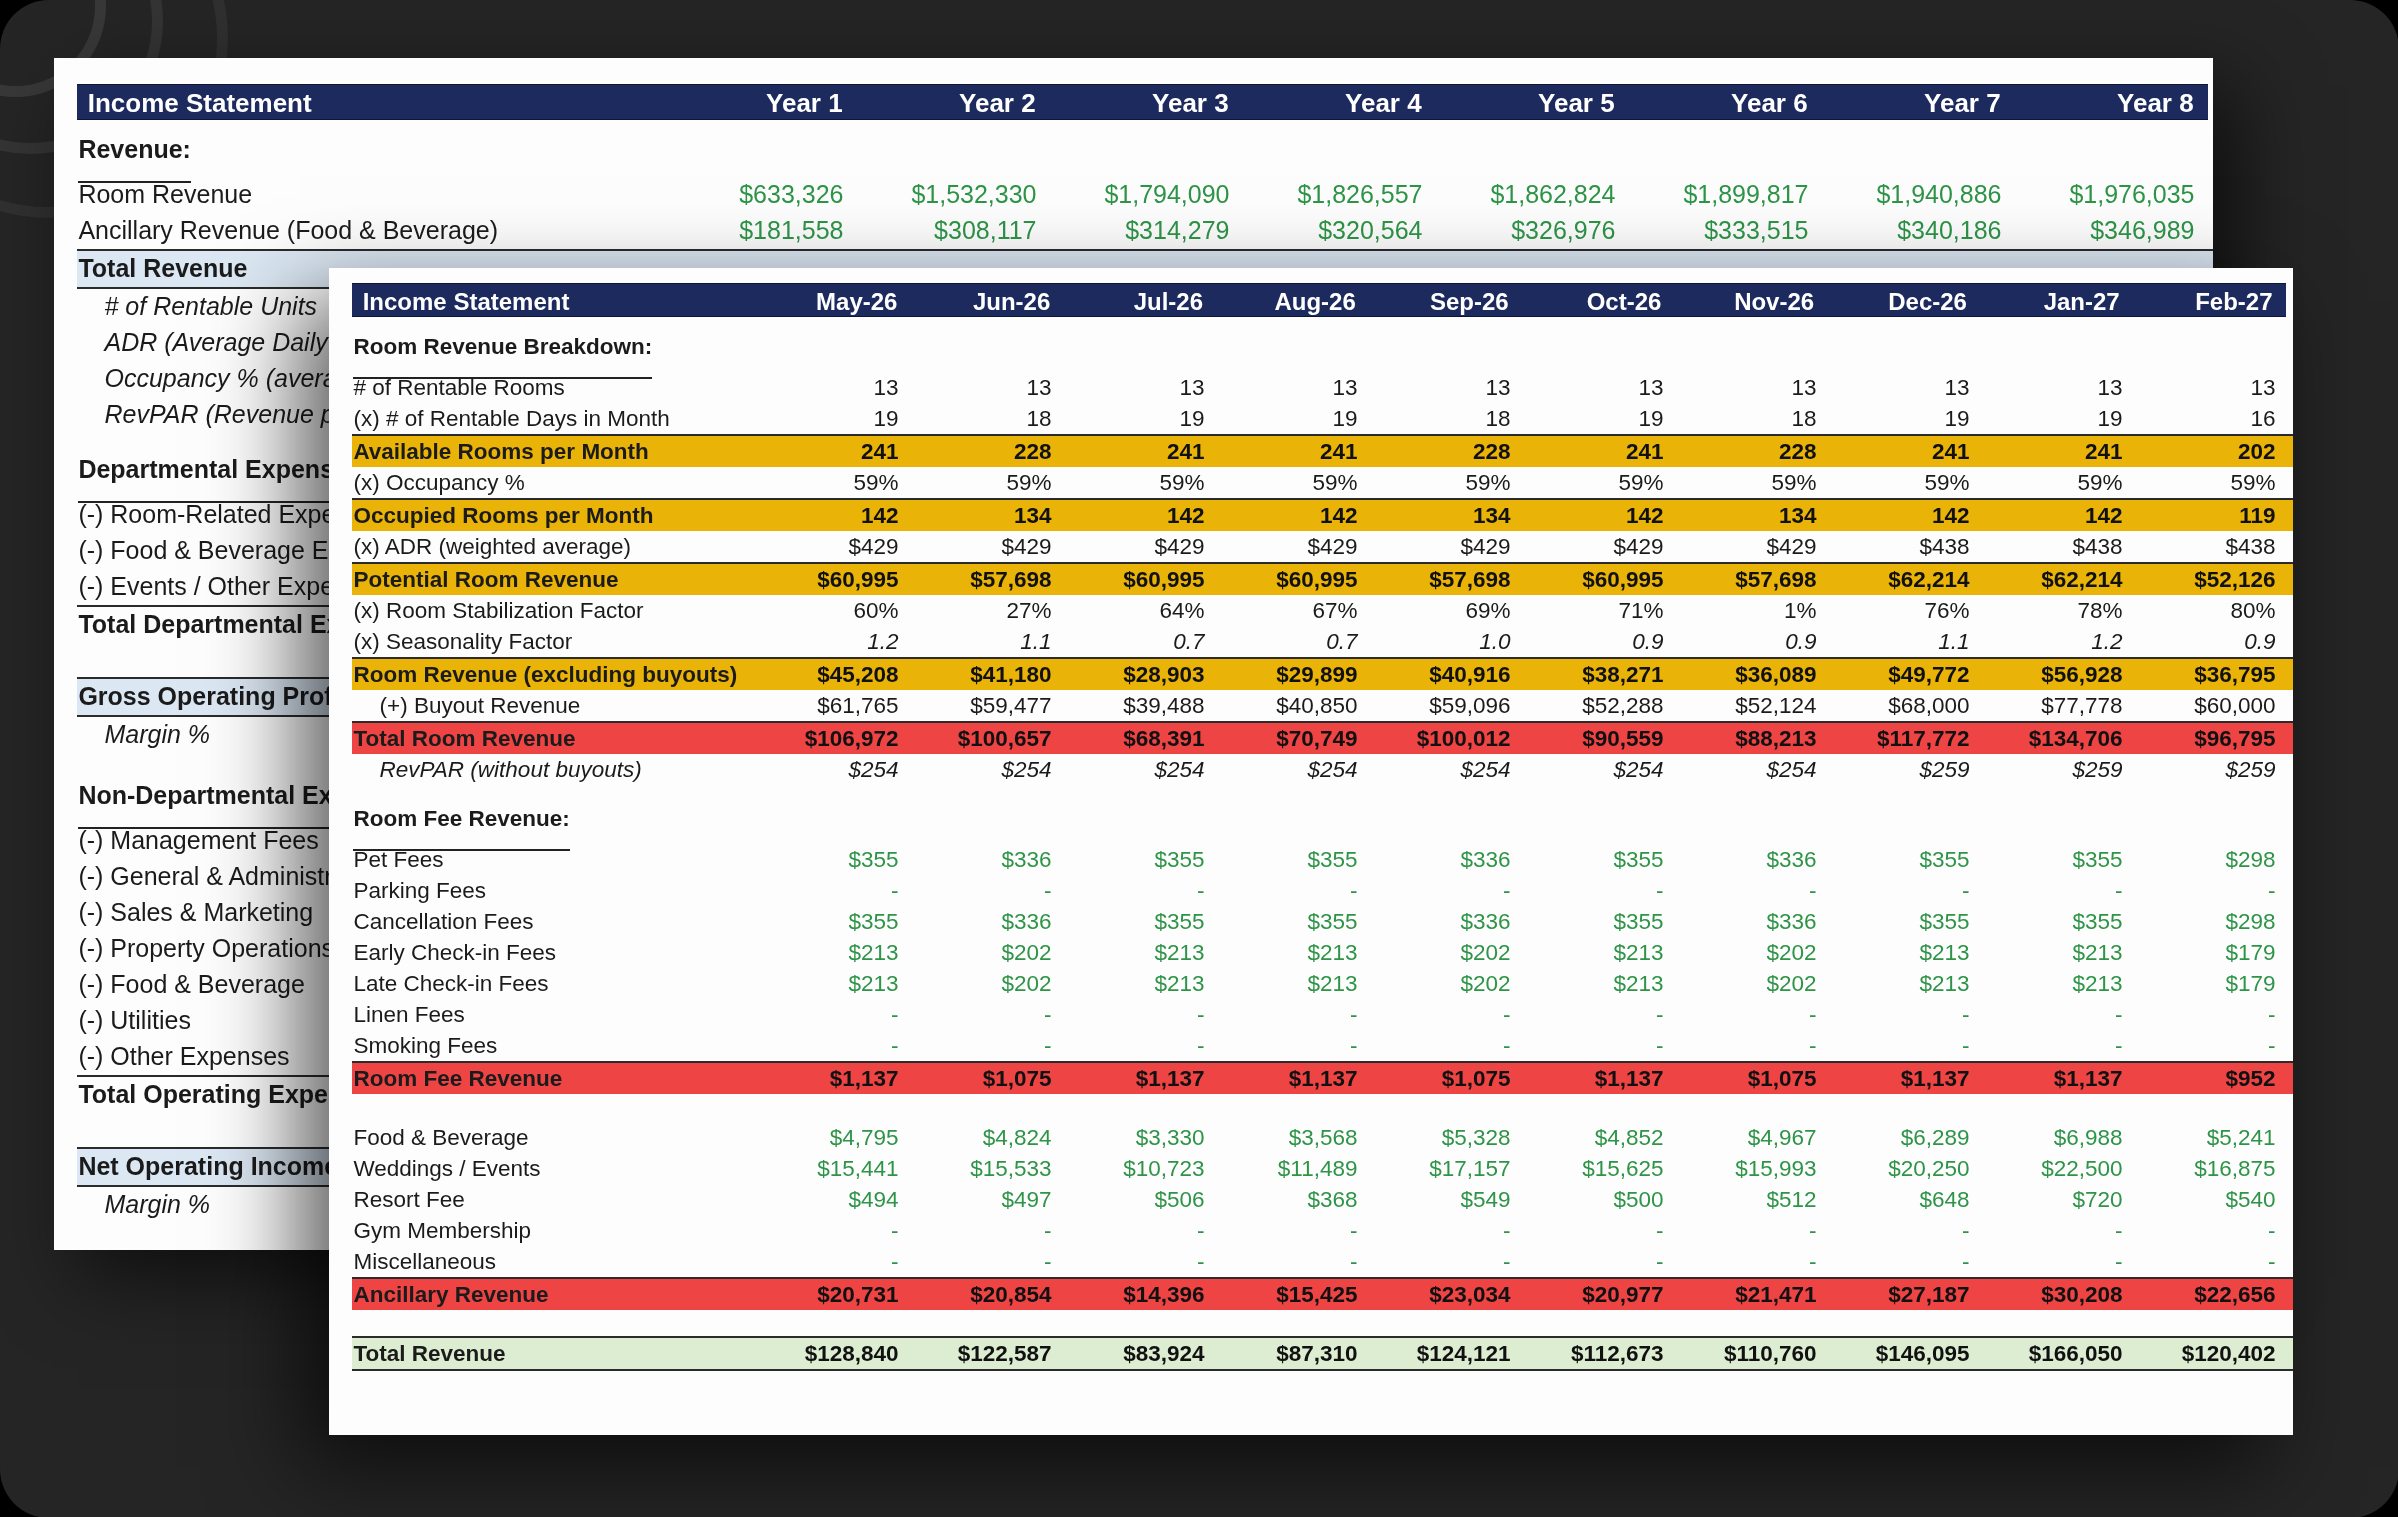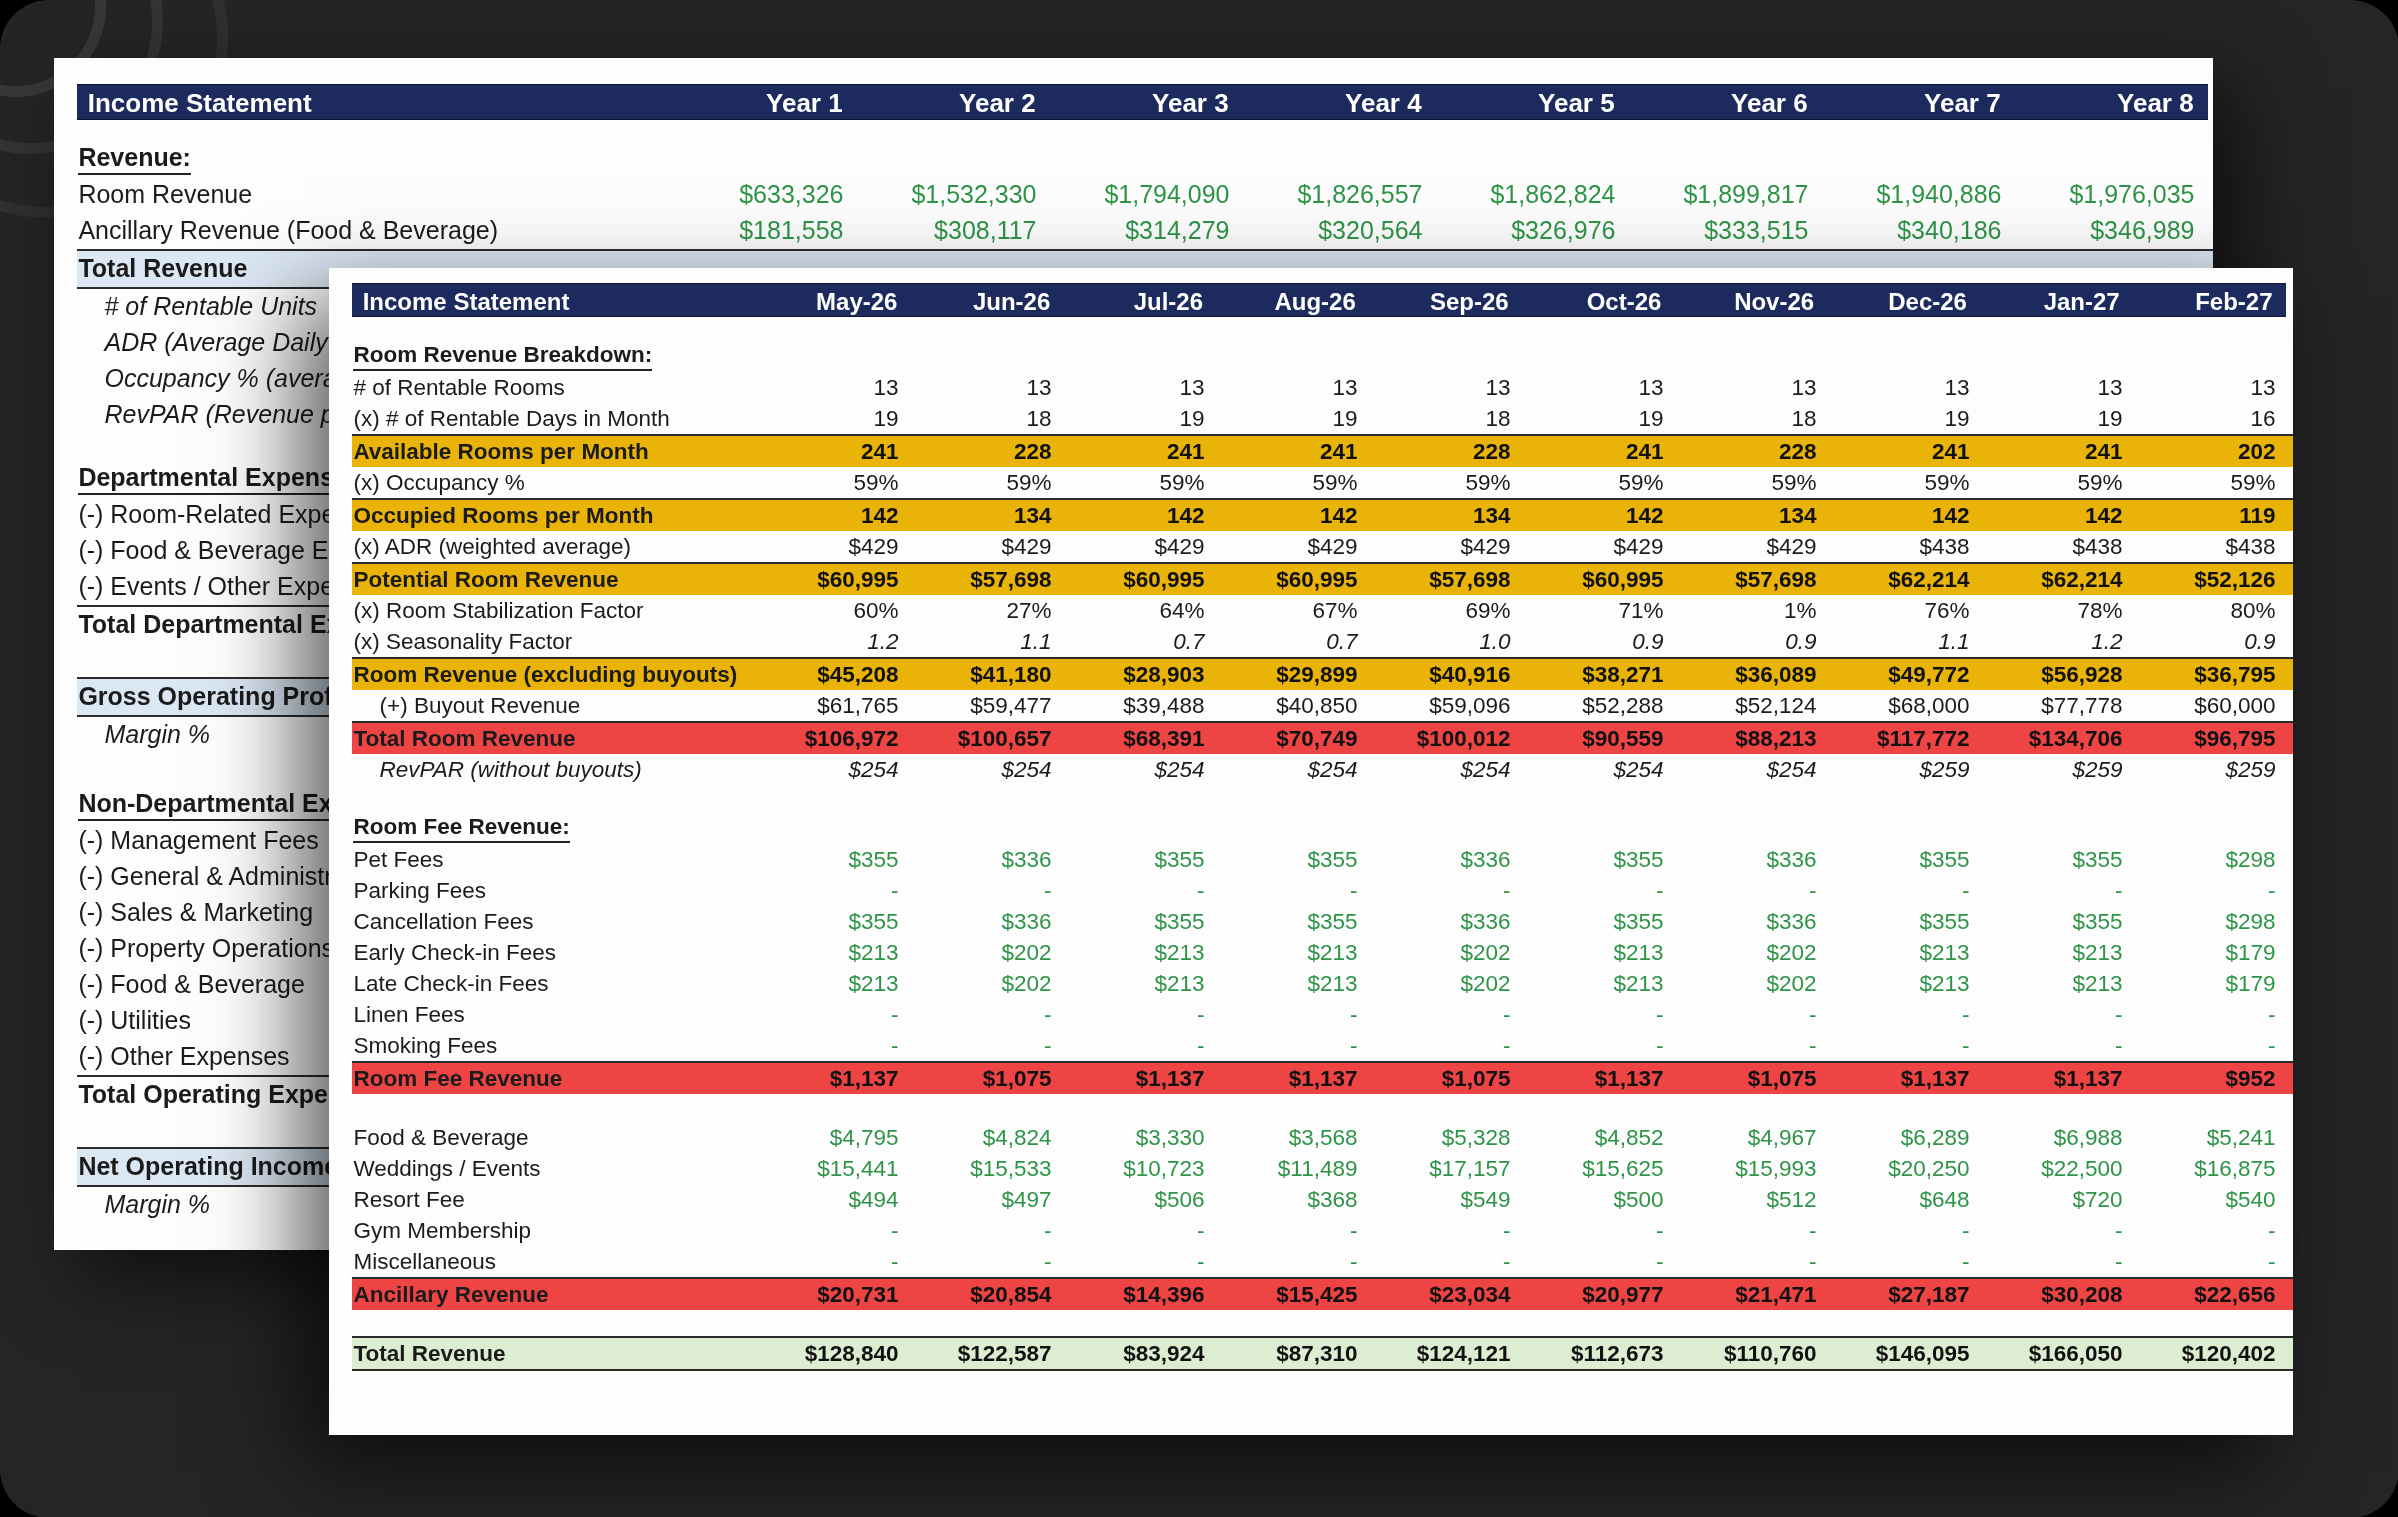--- a/index.html
+++ b/index.html
@@ -45,21 +45,21 @@
   .cell{box-sizing:border-box;text-align:right;padding-right:13px;white-space:nowrap;}
   #backCard .cell{width:193px;}
   #frontCard .cell{width:153px;}
 
   .v-green .cell{color:#2e9447;}
   .v-italic .cell{font-style:italic;}
   .s-italic .lbl{font-style:italic;}
   .indent .lbl{padding-left:28px;}
 
   .s-section{font-weight:700;}
-  .s-section .lbl span{display:inline-block;border-bottom:2.8px double #222;padding-bottom:1px;text-align:right;}
+  .s-section .lbl span{display:inline-block;border-bottom:2.8px double #222;padding-bottom:17px;text-align:right;}
   .s-bandgray{background:#eab308;font-weight:700;border-top:2.8px double #2b2b2b;}
   .s-bandgray .cell,.s-bandgreen .cell,.s-total .cell,.s-blueband .cell{color:#111;}
   .s-bandgreen{background:#ef4444;font-weight:700;border-top:2.8px double #2b2b2b;}
   .s-total{background:#ddedd2;font-weight:700;border-top:2.8px double #2b2b2b;border-bottom:2.8px double #2b2b2b;}
   .s-blueband{background:#dbe7f3;font-weight:700;border-top:2.8px double #2b2b2b;border-bottom:2.8px double #2b2b2b;}
   .s-totalplain{font-weight:700;border-top:2.8px double #2b2b2b;}
   .spacer{width:100%;}
 </style>
 </head>
 <body>

